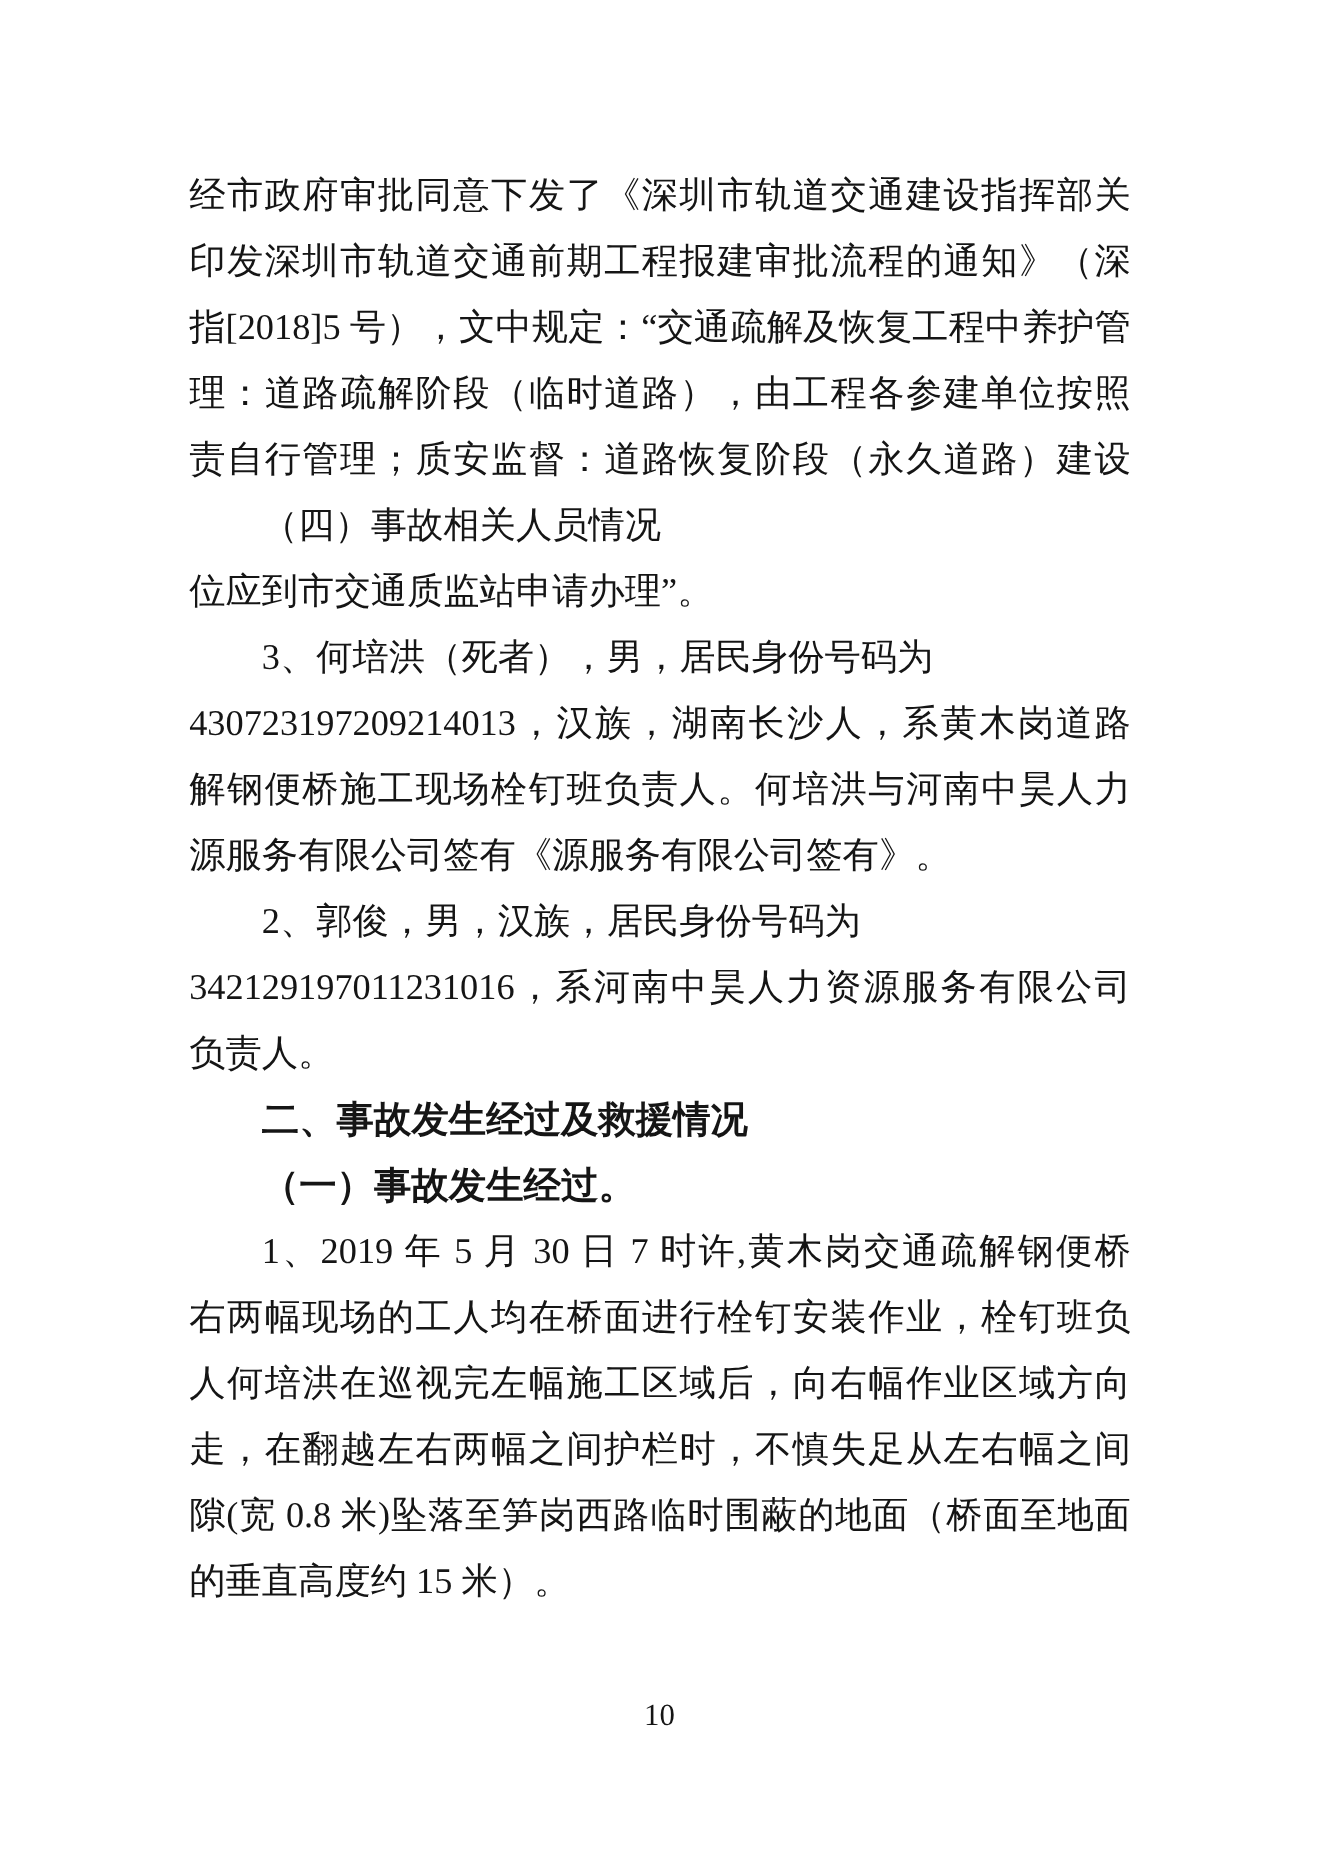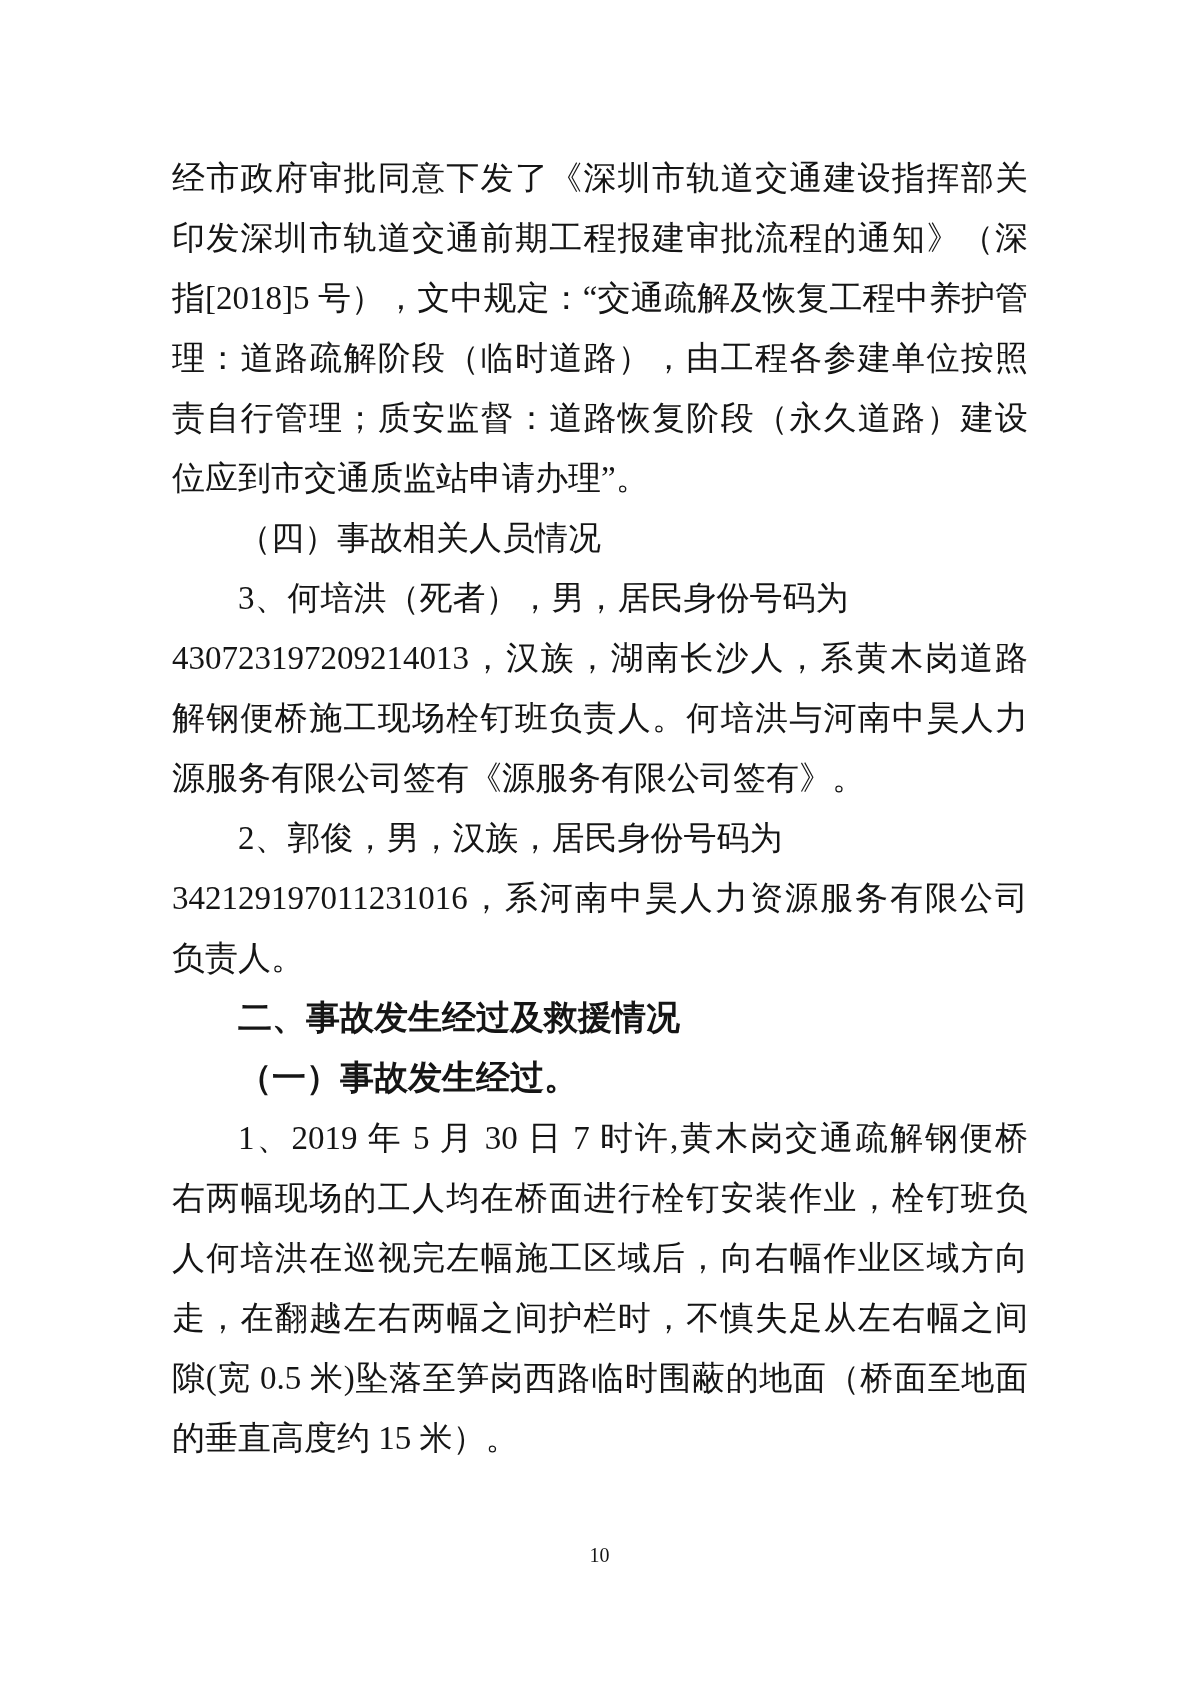--- a/index.html
+++ b/index.html
@@ -33,57 +33,57 @@
     white-space: normal;
     overflow: hidden;
     text-align: justify;
     text-align-last: justify;
     text-justify: inter-character;
   }
   .line.indent {
     text-indent: 66px;
   }
   .line.heading {
-    font-family: Liberation Serif, serif;
+    font-family: Liberation Sans, sans-serif;
     font-weight: 700;
     font-size: 34px;
   }
   .page-number {
     position: absolute;
     left: 0;
     top: 1544px;
     width: 100%;
     text-align: center;
-    font-size: 20px;
+    font-size: 28px;
     font-family: "Liberation Serif", "DejaVu Serif", serif;
     color: #151515;
   }
 </style>
 </head>
 <body>
 
 <div class="page">
   <div class="content">
       <div class="line fill">经市政府审批同意下发了《深圳市轨道交通建设指挥部关于</div>
       <div class="line fill">印发深圳市轨道交通前期工程报建审批流程的通知》（深轨</div>
       <div class="line fill">指[2018]5 号），文中规定：“交通疏解及恢复工程中养护管</div>
       <div class="line fill">理：道路疏解阶段（临时道路），由工程各参建单位按照职</div>
       <div class="line fill">责自行管理；质安监督：道路恢复阶段（永久道路）建设单</div>
+      <div class="line indent">（四）事故相关人员情况</div>
       <div class="line">位应到市交通质监站申请办理”。</div>
-      <div class="line indent">（四）事故相关人员情况</div>
       <div class="line indent">3、何培洪（死者），男，居民身份号码为</div>
       <div class="line fill">430723197209214013，汉族，湖南长沙人，系黄木岗道路疏</div>
       <div class="line fill">解钢便桥施工现场栓钉班负责人。何培洪与河南中昊人力资</div>
       <div class="line">源服务有限公司签有《源服务有限公司签有》。</div>
       <div class="line indent">2、郭俊，男，汉族，居民身份号码为</div>
       <div class="line fill">342129197011231016，系河南中昊人力资源服务有限公司派</div>
       <div class="line">负责人。</div>
       <div class="line indent heading">二、事故发生经过及救援情况</div>
       <div class="line indent heading">（一）事故发生经过。</div>
       <div class="line fill indent">1、2019 年 5 月 30 日 7 时许,黄木岗交通疏解钢便桥左、</div>
       <div class="line fill">右两幅现场的工人均在桥面进行栓钉安装作业，栓钉班负责</div>
       <div class="line fill">人何培洪在巡视完左幅施工区域后，向右幅作业区域方向行</div>
       <div class="line fill">走，在翻越左右两幅之间护栏时，不慎失足从左右幅之间缝</div>
-      <div class="line fill">隙(宽 0.5 米)坠落至笋岗西路临时围蔽的地面（桥面至地面</div>
+      <div class="line fill">隙(宽 0.8 米)坠落至笋岗西路临时围蔽的地面（桥面至地面</div>
       <div class="line">的垂直高度约 15 米）。</div>
     </div>
   <div class="page-number">10</div>
 </div>
 
 </body></html>

